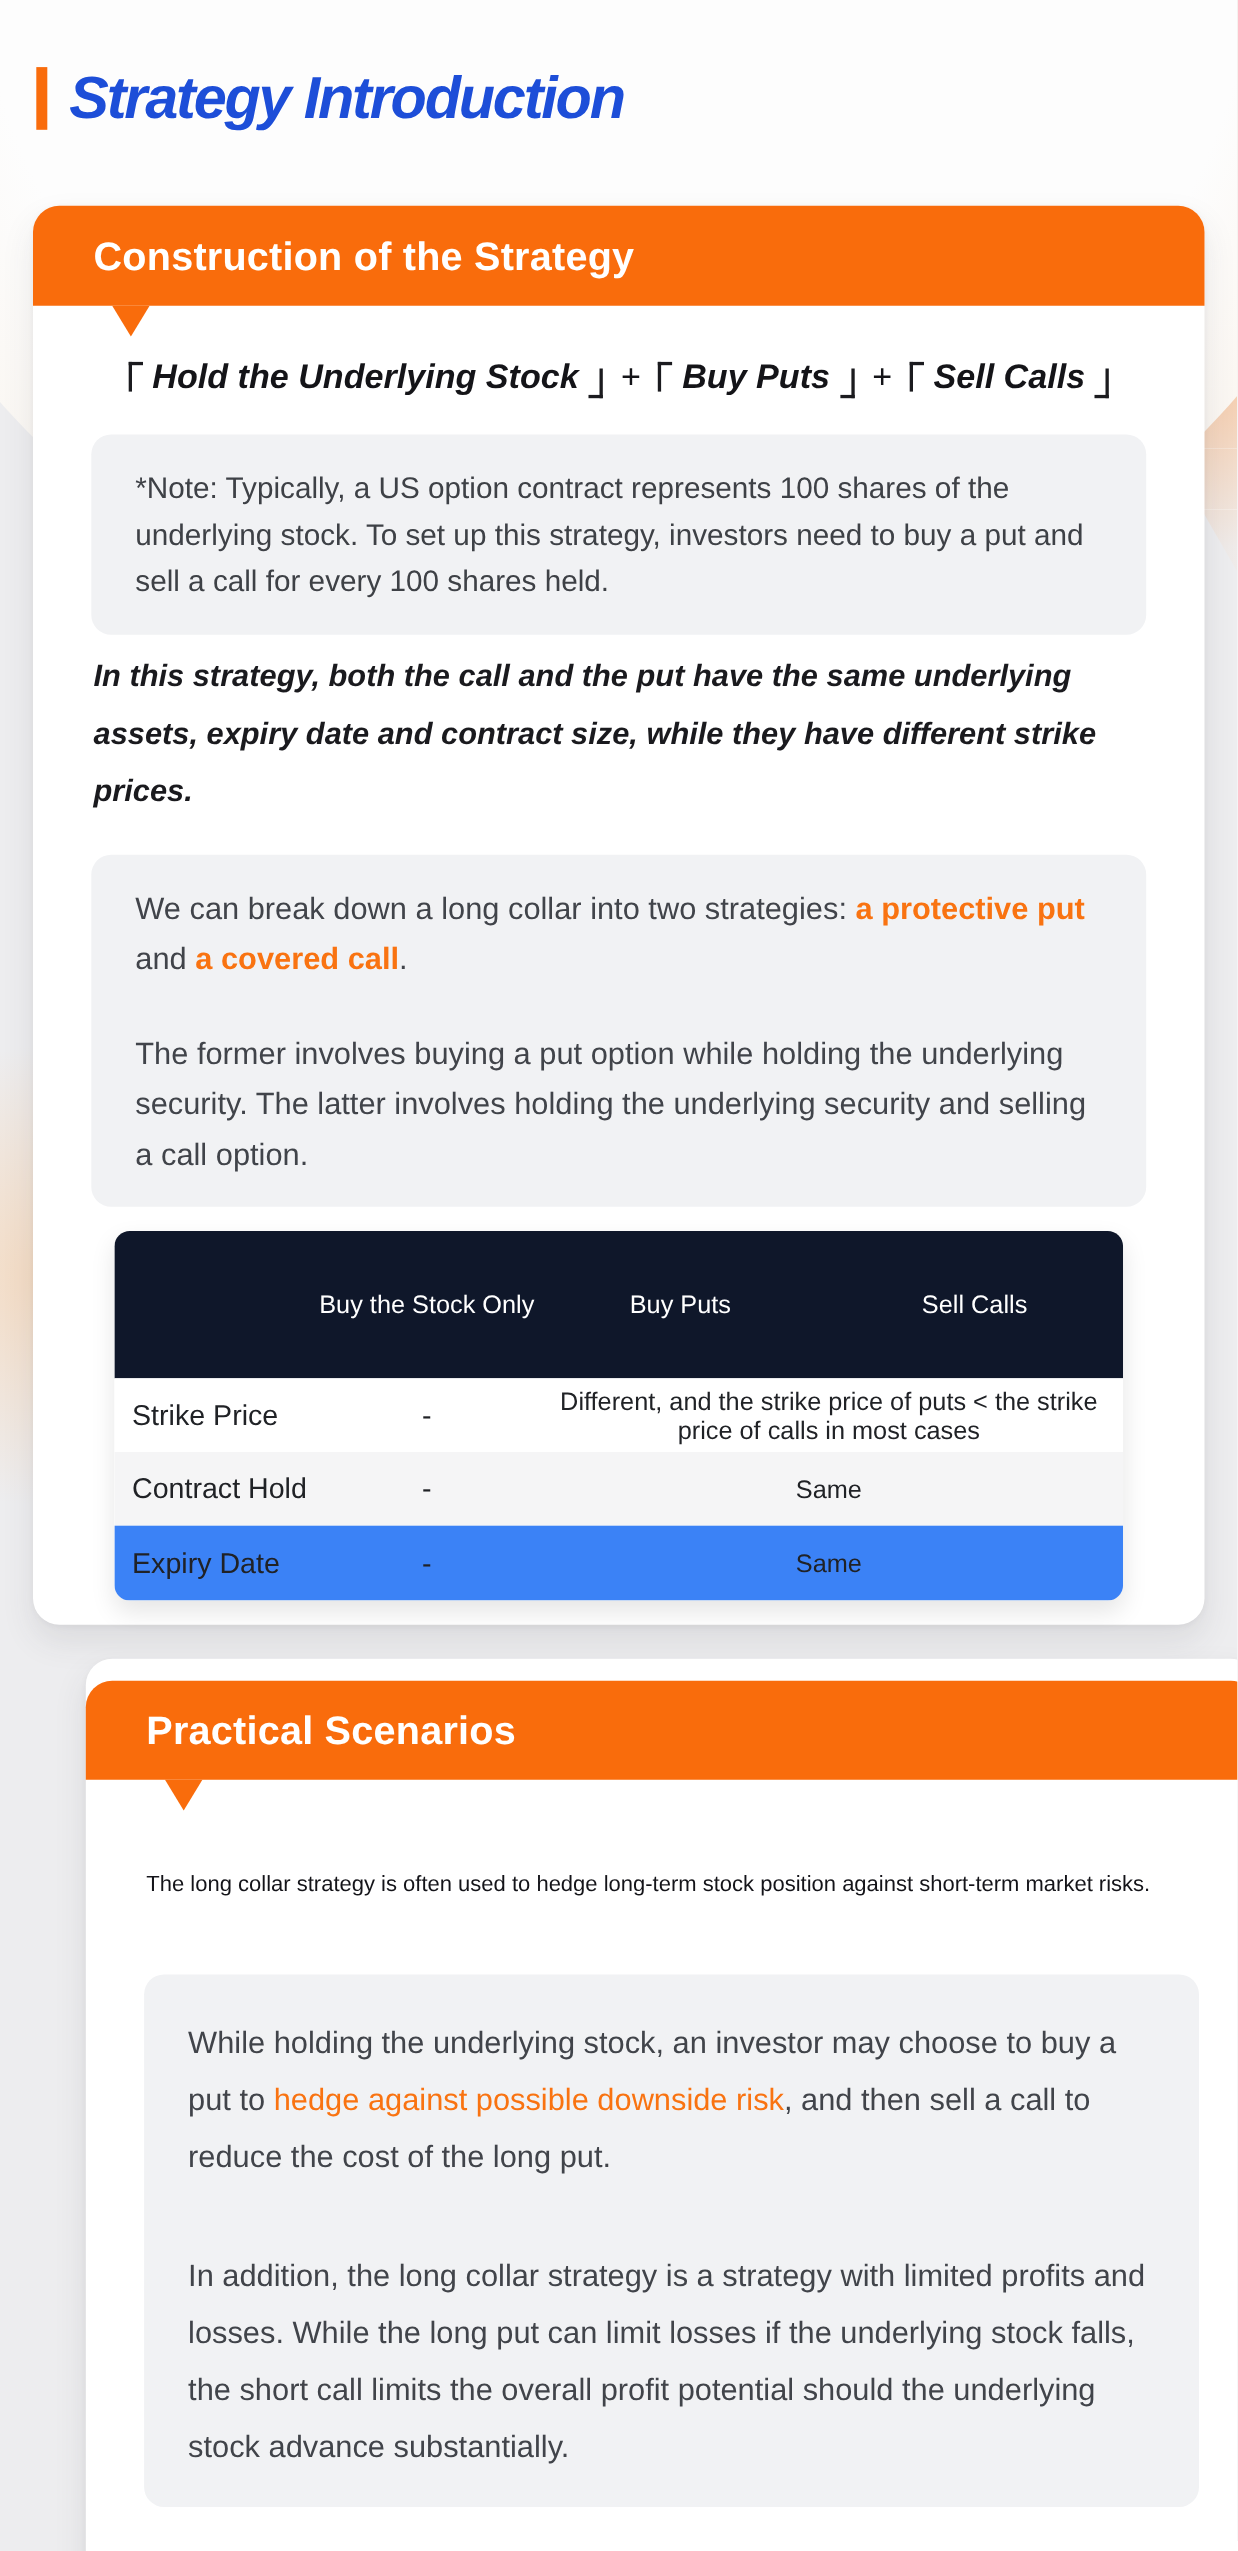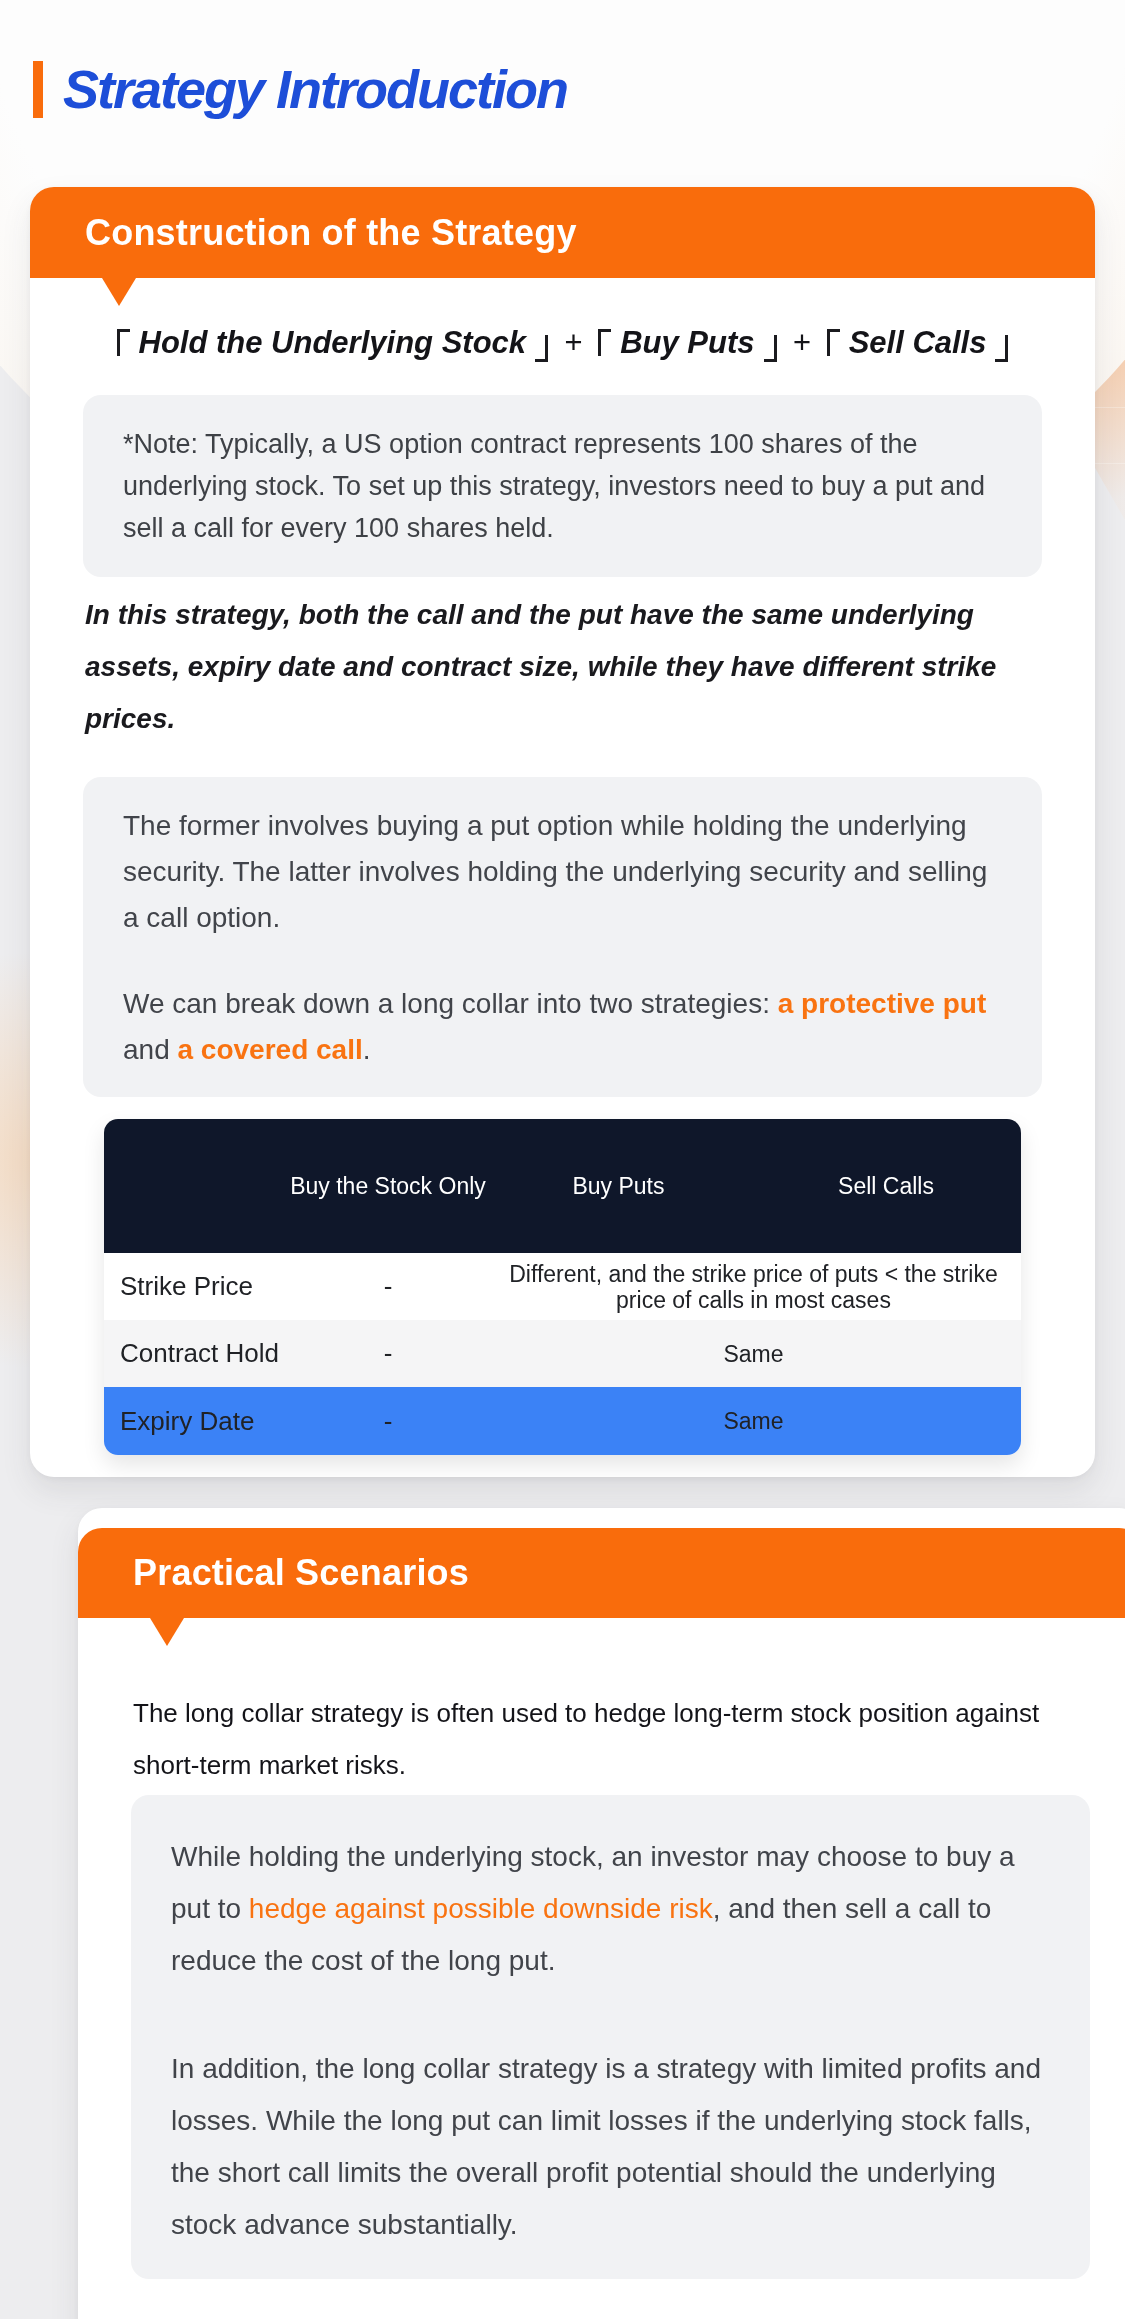--- a/index.html
+++ b/index.html
@@ -74,21 +74,21 @@
   .t-row { display:grid; grid-template-columns:186px 196px 1fr; align-items:center; }
   .t-row-1 { height:67px; background:#FFFFFF; }
   .t-row-2 { height:67px; background:#F5F5F6; }
   .t-row-3 { height:68px; background:#3b82f6; }
   .t-label { font-size:26px; color:#202226; padding-left:16px; }
   .t-dash { font-size:26px; color:#202226; text-align:center; }
   .t-val { font-size:23px; line-height:26px; color:#202226; text-align:center; padding:0 10px; }
 
   
   .heading-2 { position:absolute; top:179px; left:55px; width:955px;
-    font-size:26px; line-height:52px; font-weight:500; color:#141419; }
+    font-size:20px; line-height:52px; font-weight:500; color:#141419; }
   .gray-box-2 { position:absolute; top:287px; left:53px; width:959px; min-height:463px;
     background:#F1F2F4; border-radius:18px; padding:36px 40px 28px; }
   .gray-box-2 p { font-size:28px; line-height:52px; color:#41444A; }
   .gray-box-2 p + p { margin-top:56px; }
 </style>
 </head>
 <body>
 
 <div class="page">
 
@@ -111,22 +111,22 @@
 
     <div class="formula"><span class="fitem"><span class="bq bq-open"></span><span>Hold the Underlying Stock</span><span class="bq bq-close"></span></span><span class="plus">+</span><span class="fitem"><span class="bq bq-open"></span><span>Buy Puts</span><span class="bq bq-close"></span></span><span class="plus">+</span><span class="fitem"><span class="bq bq-open"></span><span>Sell Calls</span><span class="bq bq-close"></span></span></div>
 
     <div class="note-box">
       <p class="note-text">*Note: Typically, a US option contract represents 100 shares of the underlying stock. To set up this strategy, investors need to buy a put and sell a call for every 100 shares held.</p>
     </div>
 
     <p class="lead">In this strategy, both the call and the put have the same underlying assets, expiry date and contract size, while they have different strike prices.</p>
 
     <div class="gray-box-1">
+      <p><span>We can break down a long collar into two strategies: </span><span class="accent bold">a protective put</span><span> and </span><span class="accent bold">a covered call</span><span>.</span></p>
       <p>The former involves buying a put option while holding the underlying security. The latter involves holding the underlying security and selling a call option.</p>
-      <p><span>We can break down a long collar into two strategies: </span><span class="accent bold">a protective put</span><span> and </span><span class="accent bold">a covered call</span><span>.</span></p>
     </div>
 
     <div class="cmp-table">
       <div class="t-head">
         <span class="t-cell"></span>
         <span class="t-cell">Buy the Stock Only</span>
         <span class="t-cell">Buy Puts</span>
         <span class="t-cell">Sell Calls</span>
       </div>
       <div class="t-row t-row-1">

